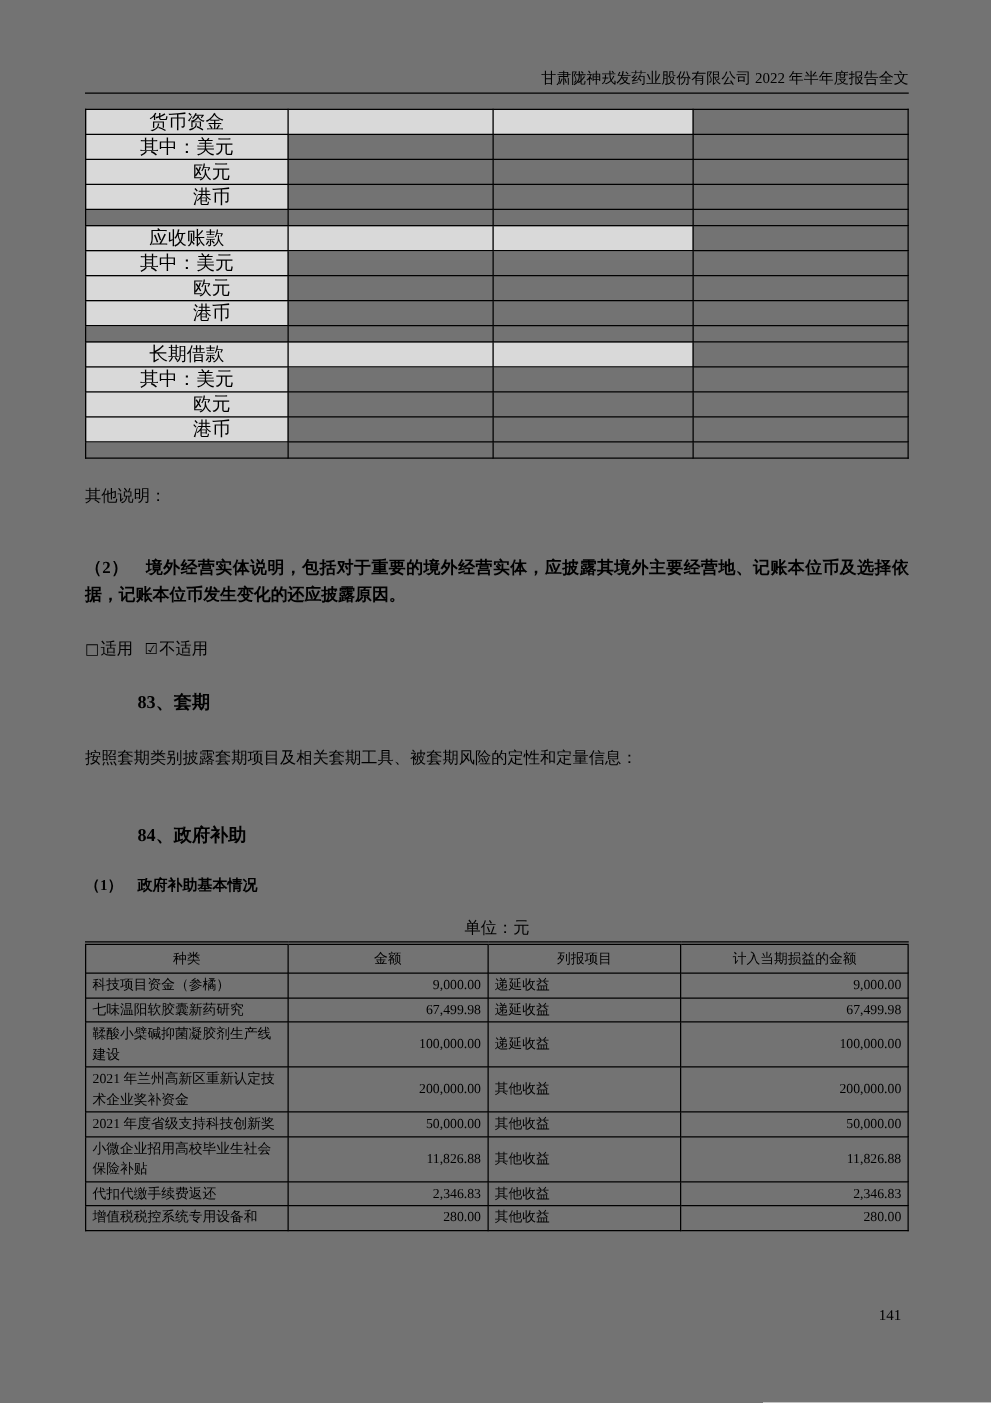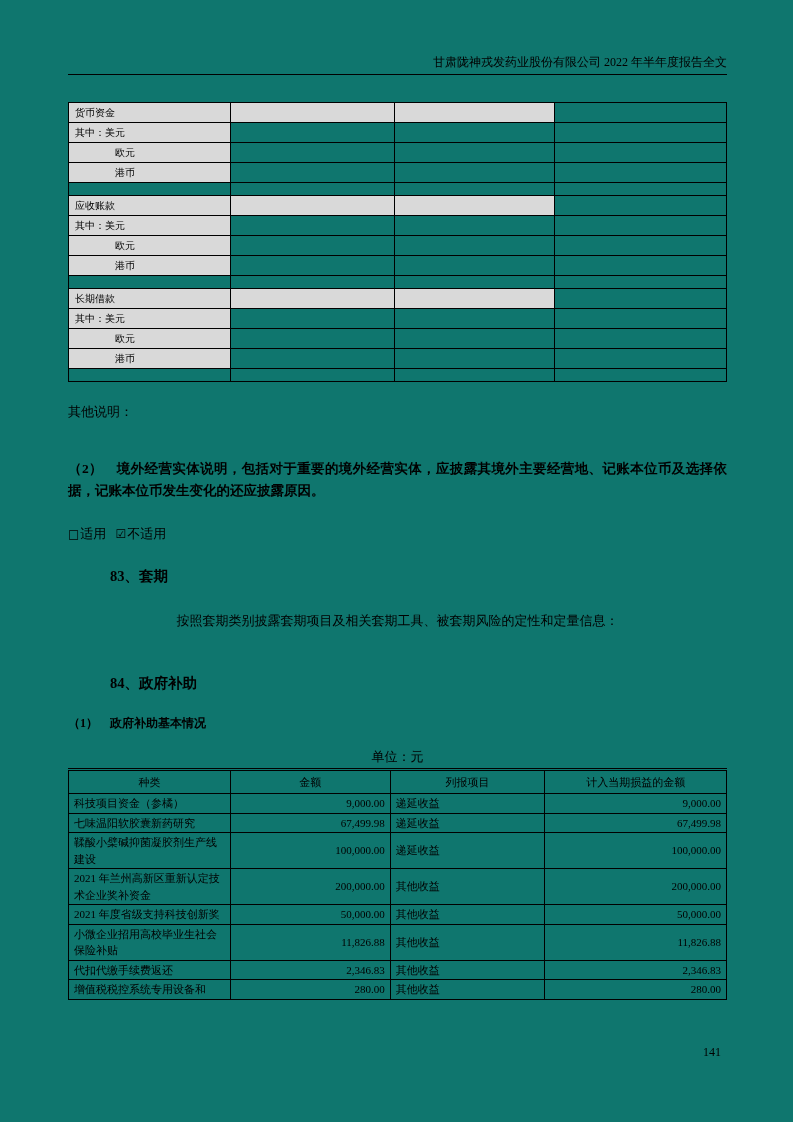--- a/index.html
+++ b/index.html
@@ -7,31 +7,31 @@
   html, body { background: #ffffff; }
   body {
     font-family: "Liberation Serif", "DejaVu Serif", serif;
     color: var(--ink);
   }
   .page {
     position: relative;
     width: 793px;
     height: 1122px;
     margin: 0 auto;
-    background: #0f766e;
+    background: #737373;
     padding: 54px 66px 12px 68px;
     overflow: hidden;
   }
   
   .doc-header { text-align: right; font-size: 12px; line-height: 16px; }
   .header-rule { border-bottom: 1.6px solid #000; margin-top: 4px; }
 
   
   table { border-collapse: collapse; width: 100%; table-layout: fixed; }
-  .currency-table { margin-top: 27px; font-size: 10px; }
+  .currency-table { margin-top: 12px; font-size: 15px; text-align: center; }
   .currency-table td {
     border: 1px solid #000;
     height: 20px;
     padding: 0 6px;
     line-height: 18px;
     vertical-align: middle;
   }
   .currency-table .r-head td:nth-child(1),
   .currency-table .r-head td:nth-child(2),
   .currency-table .r-head td:nth-child(3) { background: var(--shade); }
@@ -48,21 +48,21 @@
     font-weight: bold;
     line-height: 22px;
     text-align: justify;
   }
 
   .checkbox-line { margin-top: 23px; font-size: 13px; }
   .checkbox-line .cb { margin-right: 6px; }
   .cb-box { font-family: "DejaVu Sans", sans-serif; font-size: 12px; margin-right: 1px; }
 
   .h-section { margin-top: 24px; font-size: 14.5px; font-weight: bold; margin-left: 42px; }
-  .hedging-body { margin-top: 26px; font-size: 13px; text-align: center; }
+  .hedging-body { margin-top: 26px; font-size: 13px; }
   .h-section.gov { margin-top: 44px; }
   .h-sub { margin-top: 22px; font-size: 12px; font-weight: bold; }
   .unit-label { margin-top: 16px; text-align: center; font-size: 13px; }
 
   
   .subsidy-table { margin-top: 2px; font-size: 11px; }
   .subsidy-table th {
     border: 1px solid #000;
     border-top: 3px double #000;
     font-weight: normal;

